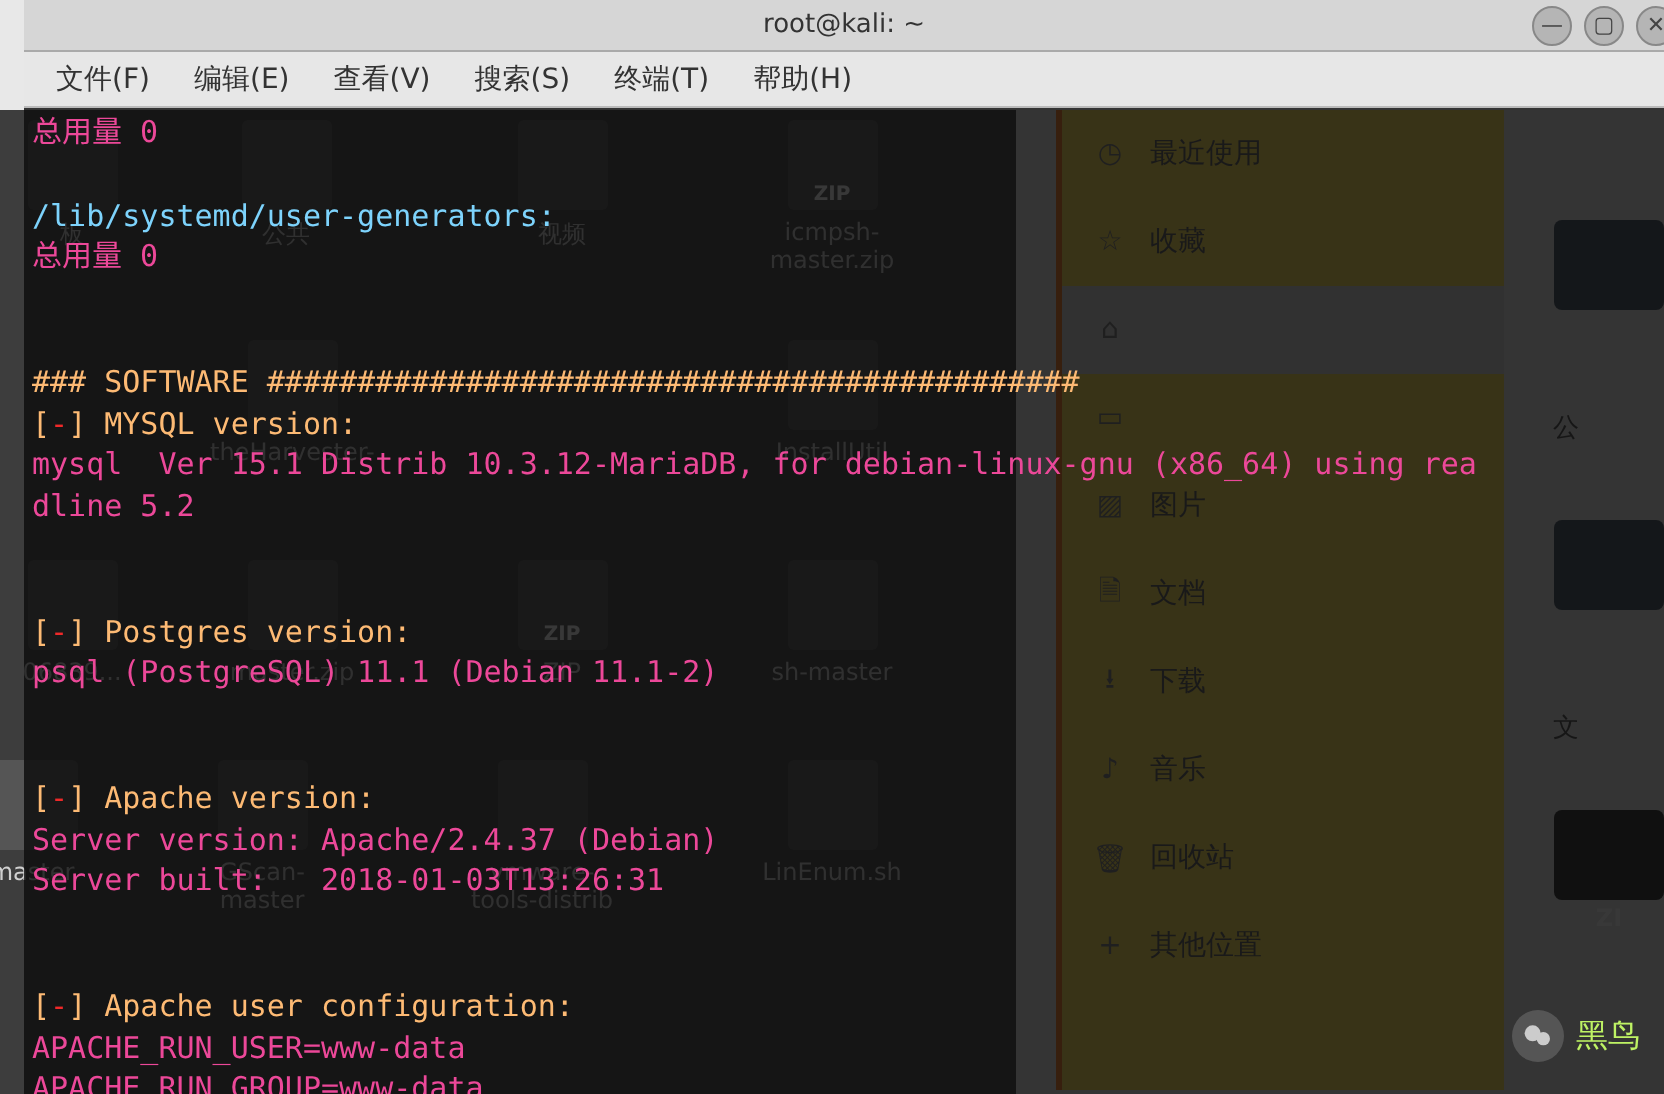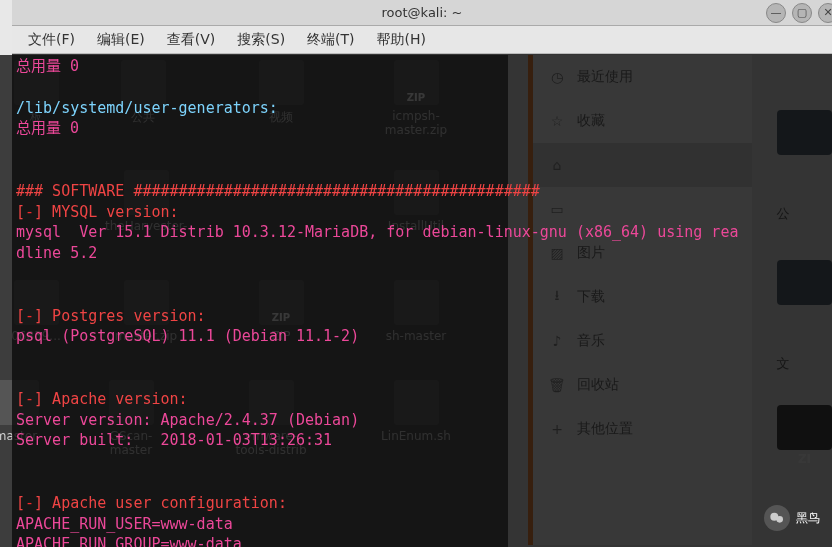--- a/index.html
+++ b/index.html
@@ -18,22 +18,22 @@
     inset: 0;
     background: #e8e8e8;
     z-index: 1;
   }
   .fm-sidebar {
     position: absolute;
     top: 55px;
     right: 80px;
     width: 224px;
     height: 490px;
-    background: #ffffff;
-    border-left: 5px solid #f97316;
+    background: #fde047;
+    border-left: 3px solid #f97316;
   }
   .fm-side-item {
     display: flex;
     align-items: center;
     height: 44px;
     padding: 0 16px;
     font-size: 14px;
     color: #555;
     gap: 12px;
   }
@@ -147,31 +147,31 @@
     background:rgba(12,12,12,0.82);
     color:#e8e8e8;
     font-family:"DejaVu Sans Mono","Noto Sans Mono CJK SC",monospace;
     font-size:15px;
     line-height:20.8px;
     padding:2px 4px;
     white-space:pre;
     overflow:hidden;
   }
   .c-cyan{ color:#7dd3fc;}
-  .c-yellow{ color:#ef4444;text-align:right;}
+  .c-yellow{ color:#fdba74;text-align:right;}
   .c-red{ color:#ef2929;}
   .c-gray{ color:#ec4899;}
 
   
   .wm{
     position:absolute;
     bottom:16px; right:12px;
     display:flex; align-items:center; gap:6px;
     z-index:20;
-    color:#ffffff; font-size:12px;
+    color:#bef264; font-size:16px;
   }
   .wm .bubble{
     width:26px; height:26px; border-radius:50%;
     background:#555; display:flex; align-items:center; justify-content:center;
   }
   .wm .bubble svg{ width:16px; height:16px; fill:#ccc;}
 </style>
 </head>
 <body>
 
@@ -189,20 +189,24 @@
       <span class="fm-ico">⌂</span>
       <span></span>
     </div>
     <div class="fm-side-item">
       <span class="fm-ico">▭</span>
       <span></span>
     </div>
     <div class="fm-side-item">
       <span class="fm-ico">▨</span>
       <span>图片</span>
+    </div>
+    <div class="fm-side-item">
+      <span class="fm-ico">🗎</span>
+      <span>文档</span>
     </div>
     <div class="fm-side-item">
       <span class="fm-ico">⭳</span>
       <span>下载</span>
     </div>
     <div class="fm-side-item">
       <span class="fm-ico">♪</span>
       <span>音乐</span>
     </div>
     <div class="fm-side-item">

